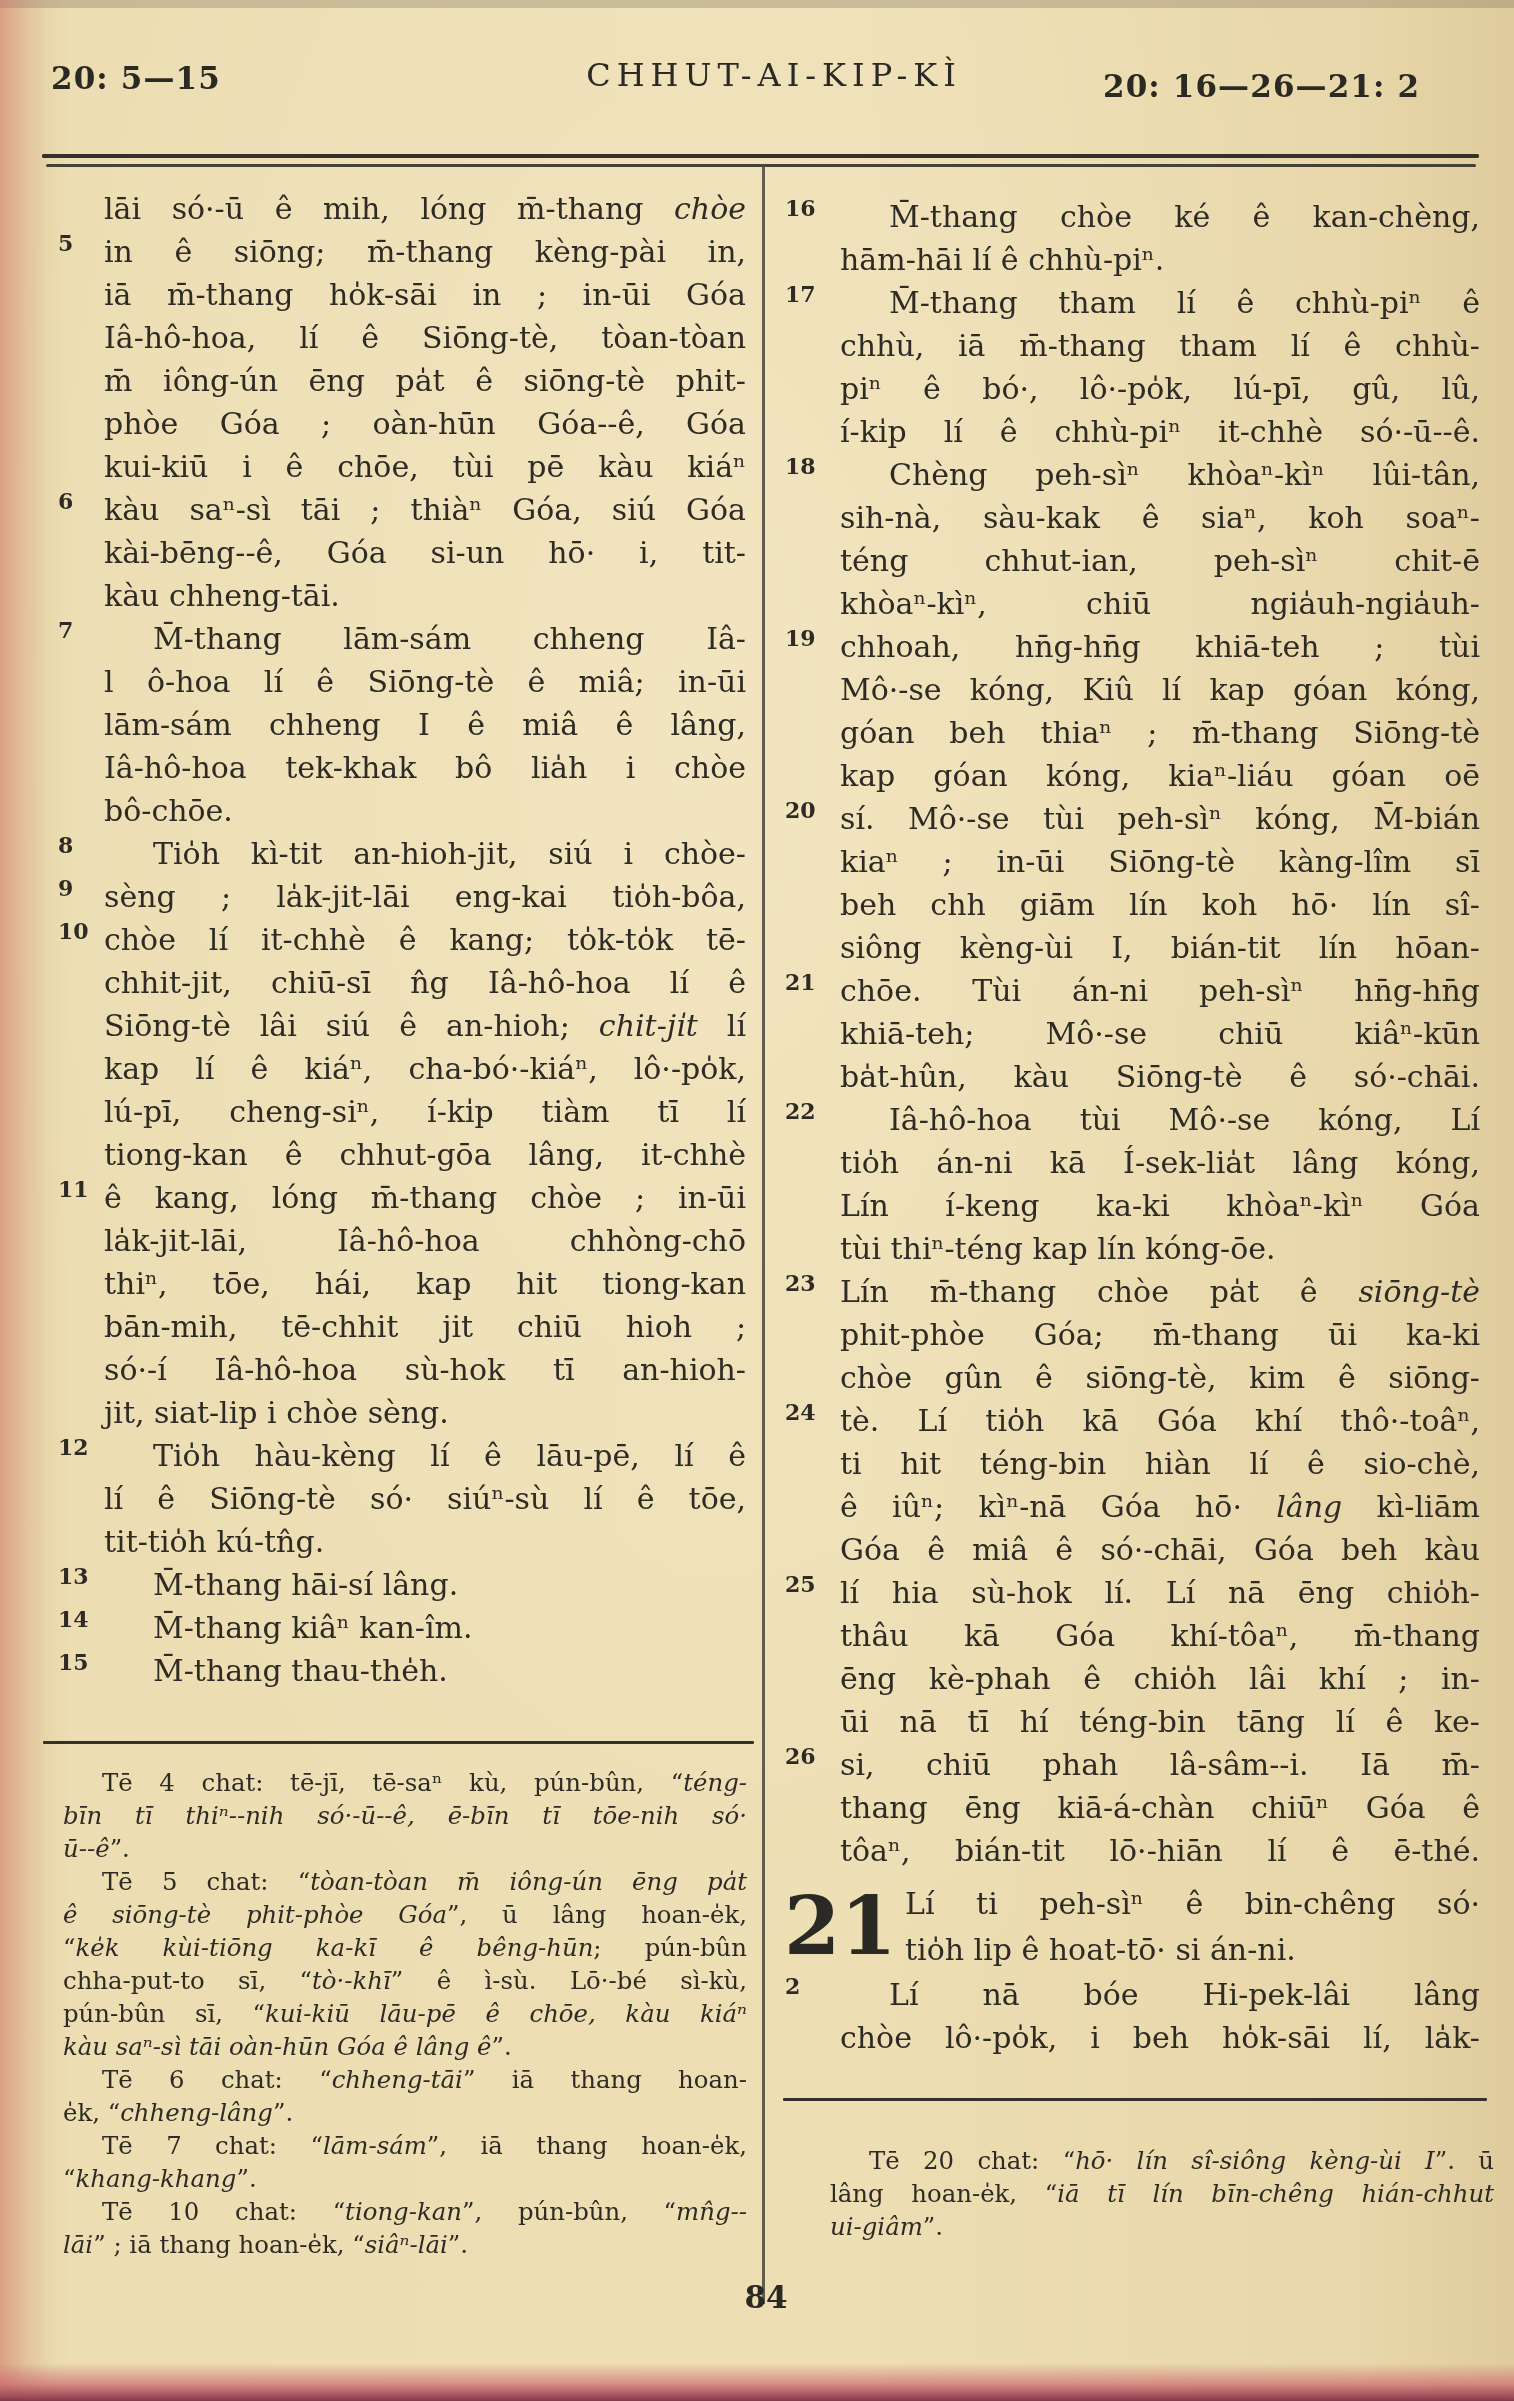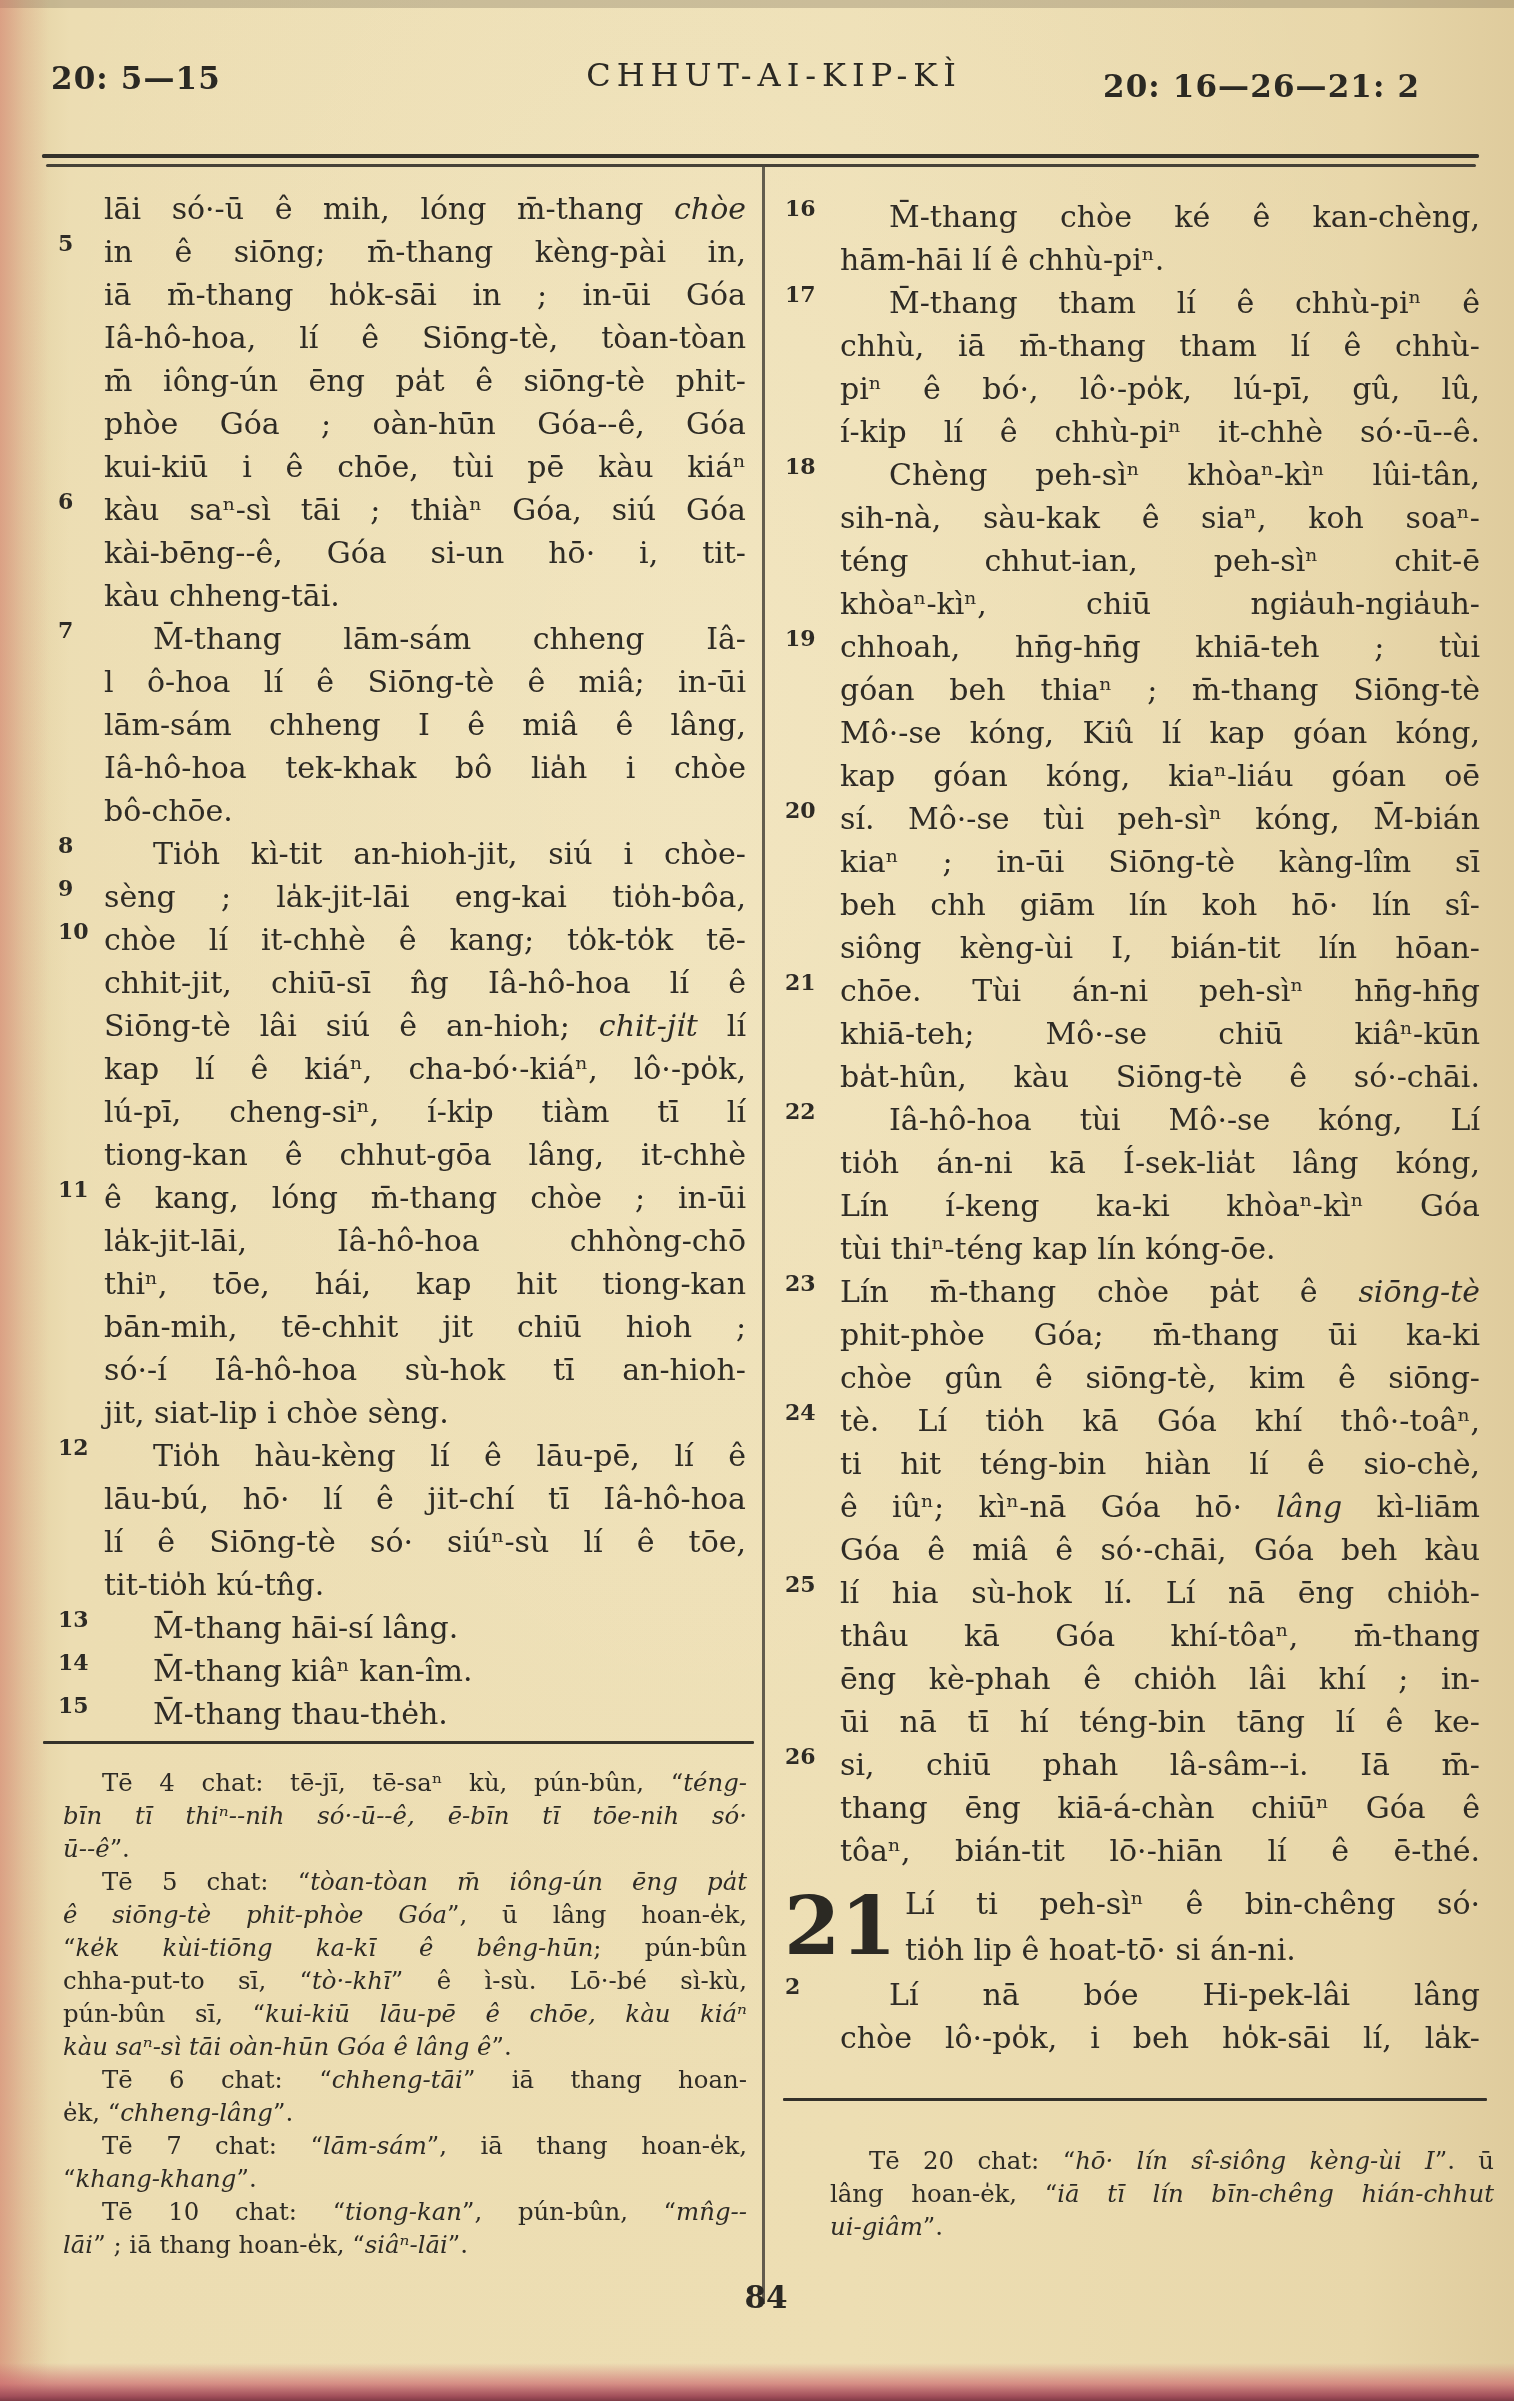--- a/index.html
+++ b/index.html
@@ -102,21 +102,20 @@
       <div class="body-line">kap lí ê kiáⁿ, cha-bó·-kiáⁿ, lô·-po̍k,</div>
       <div class="body-line">lú-pī, cheng-siⁿ, í-ki̍p tiàm tī lí</div>
       <div class="body-line">tiong-kan ê chhut-gōa lâng, it-chhè</div>
       <div class="body-line"><span class="verse-num">11</span>ê kang, lóng m̄-thang chòe ; in-ūi</div>
       <div class="body-line">la̍k-jit-lāi, Iâ-hô-hoa chhòng-chō</div>
       <div class="body-line">thiⁿ, tōe, hái, kap hit tiong-kan</div>
       <div class="body-line">bān-mih, tē-chhit jit chiū hioh ;</div>
       <div class="body-line">só·-í Iâ-hô-hoa sù-hok tī an-hioh-</div>
       <div class="body-line no-just">jit, siat-lip i chòe sèng.</div>
       <div class="body-line indent"><span class="verse-num">12</span>Tio̍h hàu-kèng lí ê lāu-pē, lí ê</div>
-      <div class="body-line">lāu-bú, hō· lí ê jit-chí tī Iâ-hô-hoa</div>
       <div class="body-line">lí ê Siōng-tè só· siúⁿ-sù lí ê tōe,</div>
       <div class="body-line no-just">tit-tio̍h kú-tn̂g.</div>
       <div class="body-line no-just indent"><span class="verse-num">13</span>M̄-thang hāi-sí lâng.</div>
       <div class="body-line no-just indent"><span class="verse-num">14</span>M̄-thang kiâⁿ kan-îm.</div>
       <div class="body-line no-just indent"><span class="verse-num">15</span>M̄-thang thau-the̍h.</div>
     </div>
 
   <div class="rule rule-left-col"></div>
 
   <div class="fn fn-left">
@@ -143,22 +142,22 @@
         <div class="body-line no-just">hām-hāi lí ê chhù-piⁿ.</div>
         <div class="body-line indent"><span class="verse-num">17</span>M̄-thang tham lí ê chhù-piⁿ ê</div>
         <div class="body-line">chhù, iā m̄-thang tham lí ê chhù-</div>
         <div class="body-line">piⁿ ê bó·, lô·-po̍k, lú-pī, gû, lû,</div>
         <div class="body-line">í-ki̍p lí ê chhù-piⁿ it-chhè só·-ū--ê.</div>
         <div class="body-line indent"><span class="verse-num">18</span>Chèng peh-sìⁿ khòaⁿ-kìⁿ lûi-tân,</div>
         <div class="body-line">sih-nà, sàu-kak ê siaⁿ, koh soaⁿ-</div>
         <div class="body-line">téng chhut-ian, peh-sìⁿ chit-ē</div>
         <div class="body-line">khòaⁿ-kìⁿ, chiū ngia̍uh-ngia̍uh-</div>
         <div class="body-line"><span class="verse-num">19</span>chhoah, hn̄g-hn̄g khiā-teh ; tùi</div>
+        <div class="body-line">Mô·-se kóng, Kiû lí kap góan kóng,</div>
         <div class="body-line">góan beh thiaⁿ ; m̄-thang Siōng-tè</div>
-        <div class="body-line">Mô·-se kóng, Kiû lí kap góan kóng,</div>
         <div class="body-line">kap góan kóng, kiaⁿ-liáu góan oē</div>
         <div class="body-line"><span class="verse-num">20</span>sí. Mô·-se tùi peh-sìⁿ kóng, M̄-bián</div>
         <div class="body-line">kiaⁿ ; in-ūi Siōng-tè kàng-lîm sī</div>
         <div class="body-line">beh chh giām lín koh hō· lín sî-</div>
         <div class="body-line">siông kèng-ùi I, bián-tit lín hōan-</div>
         <div class="body-line"><span class="verse-num">21</span>chōe. Tùi án-ni peh-sìⁿ hn̄g-hn̄g</div>
         <div class="body-line">khiā-teh; Mô·-se chiū kiâⁿ-kūn</div>
         <div class="body-line">ba̍t-hûn, kàu Siōng-tè ê só·-chāi.</div>
         <div class="body-line indent"><span class="verse-num">22</span>Iâ-hô-hoa tùi Mô·-se kóng, Lí</div>
         <div class="body-line">tio̍h án-ni kā Í-sek-lia̍t lâng kóng,</div>

